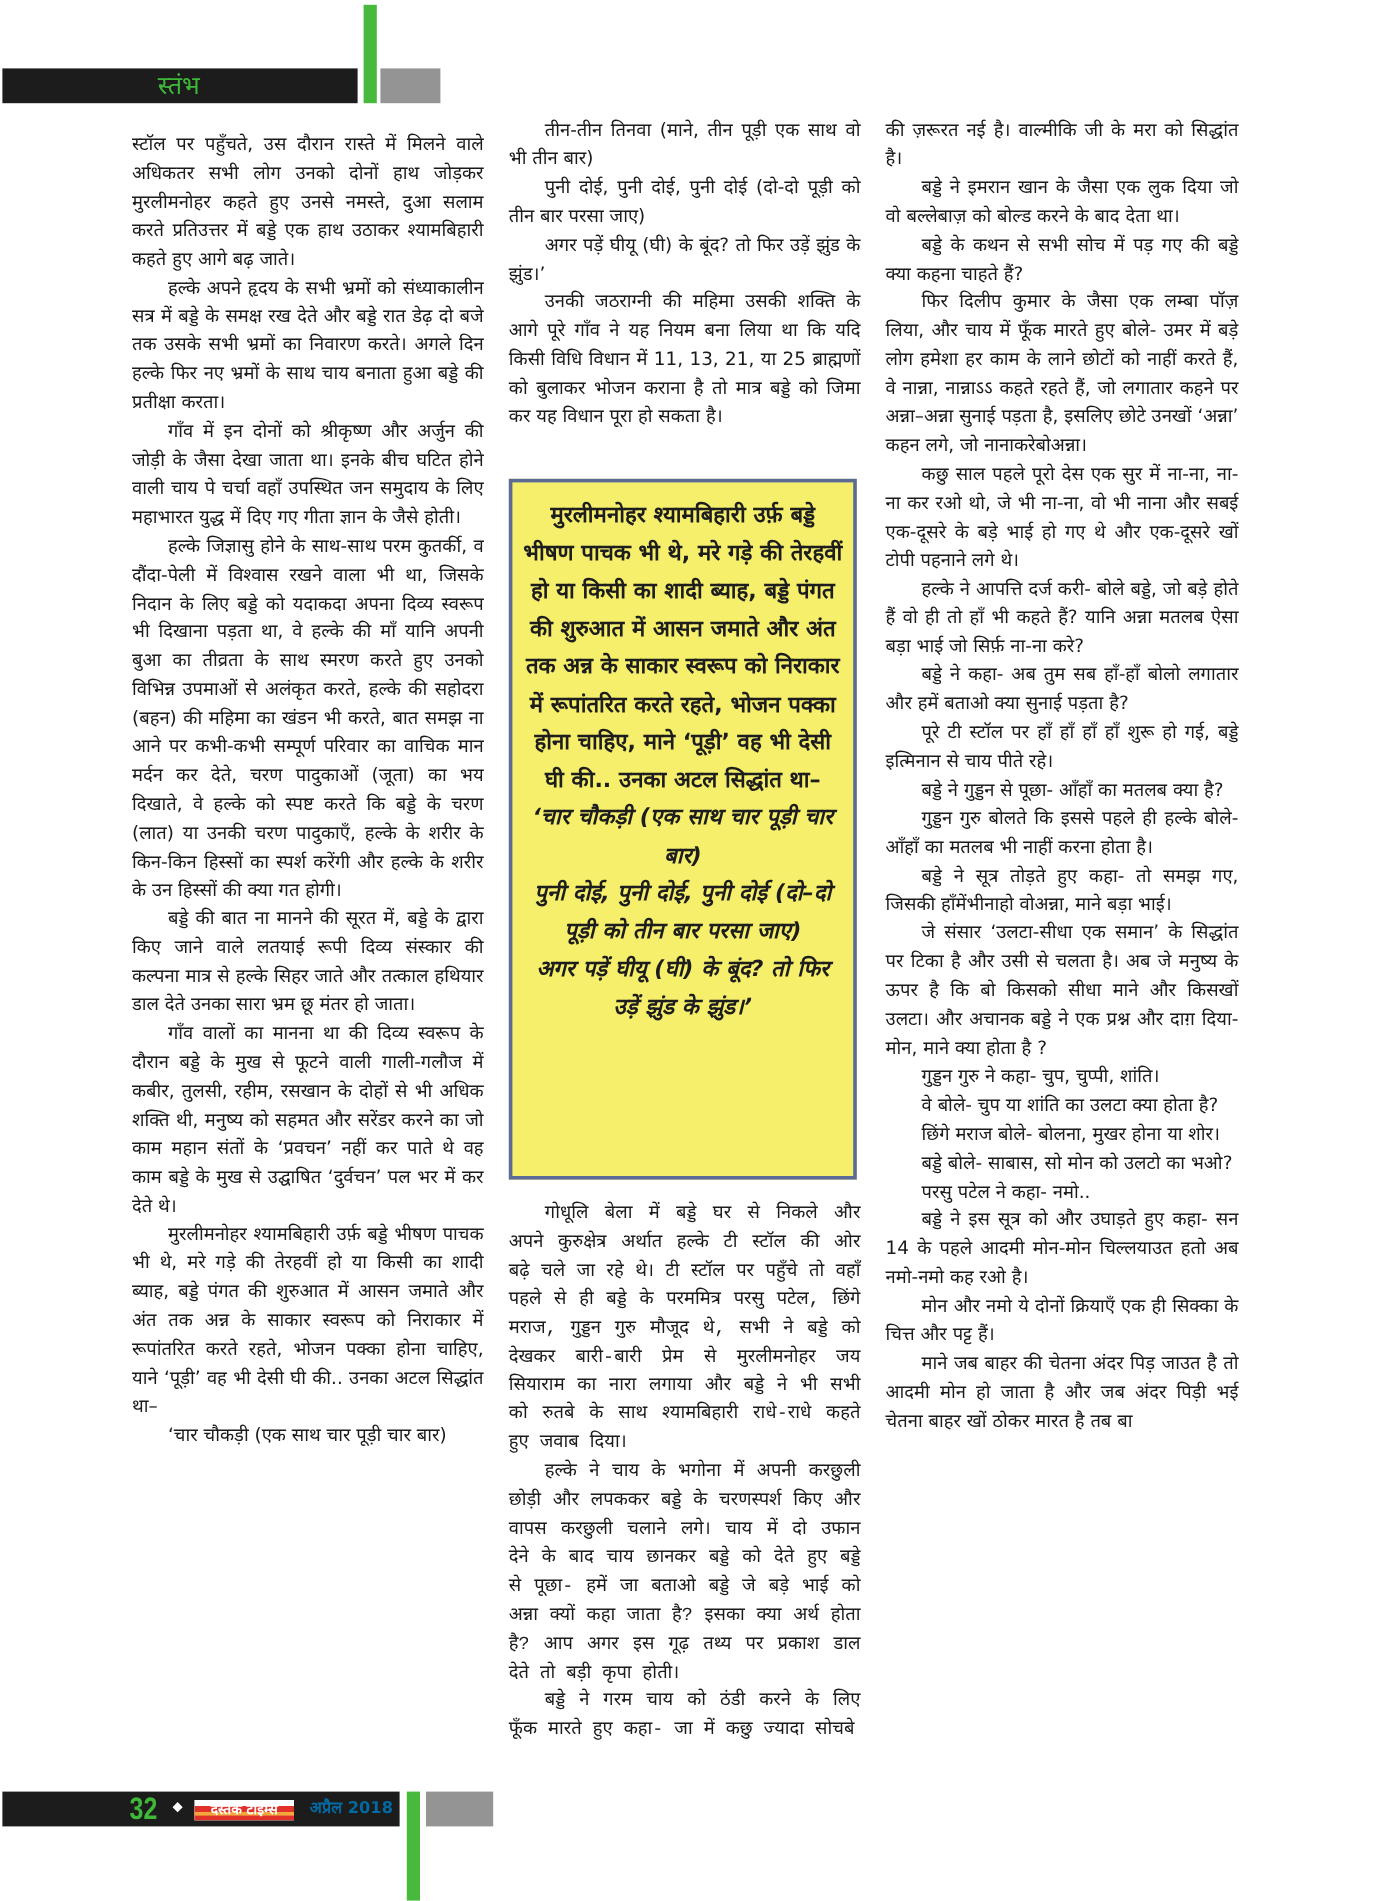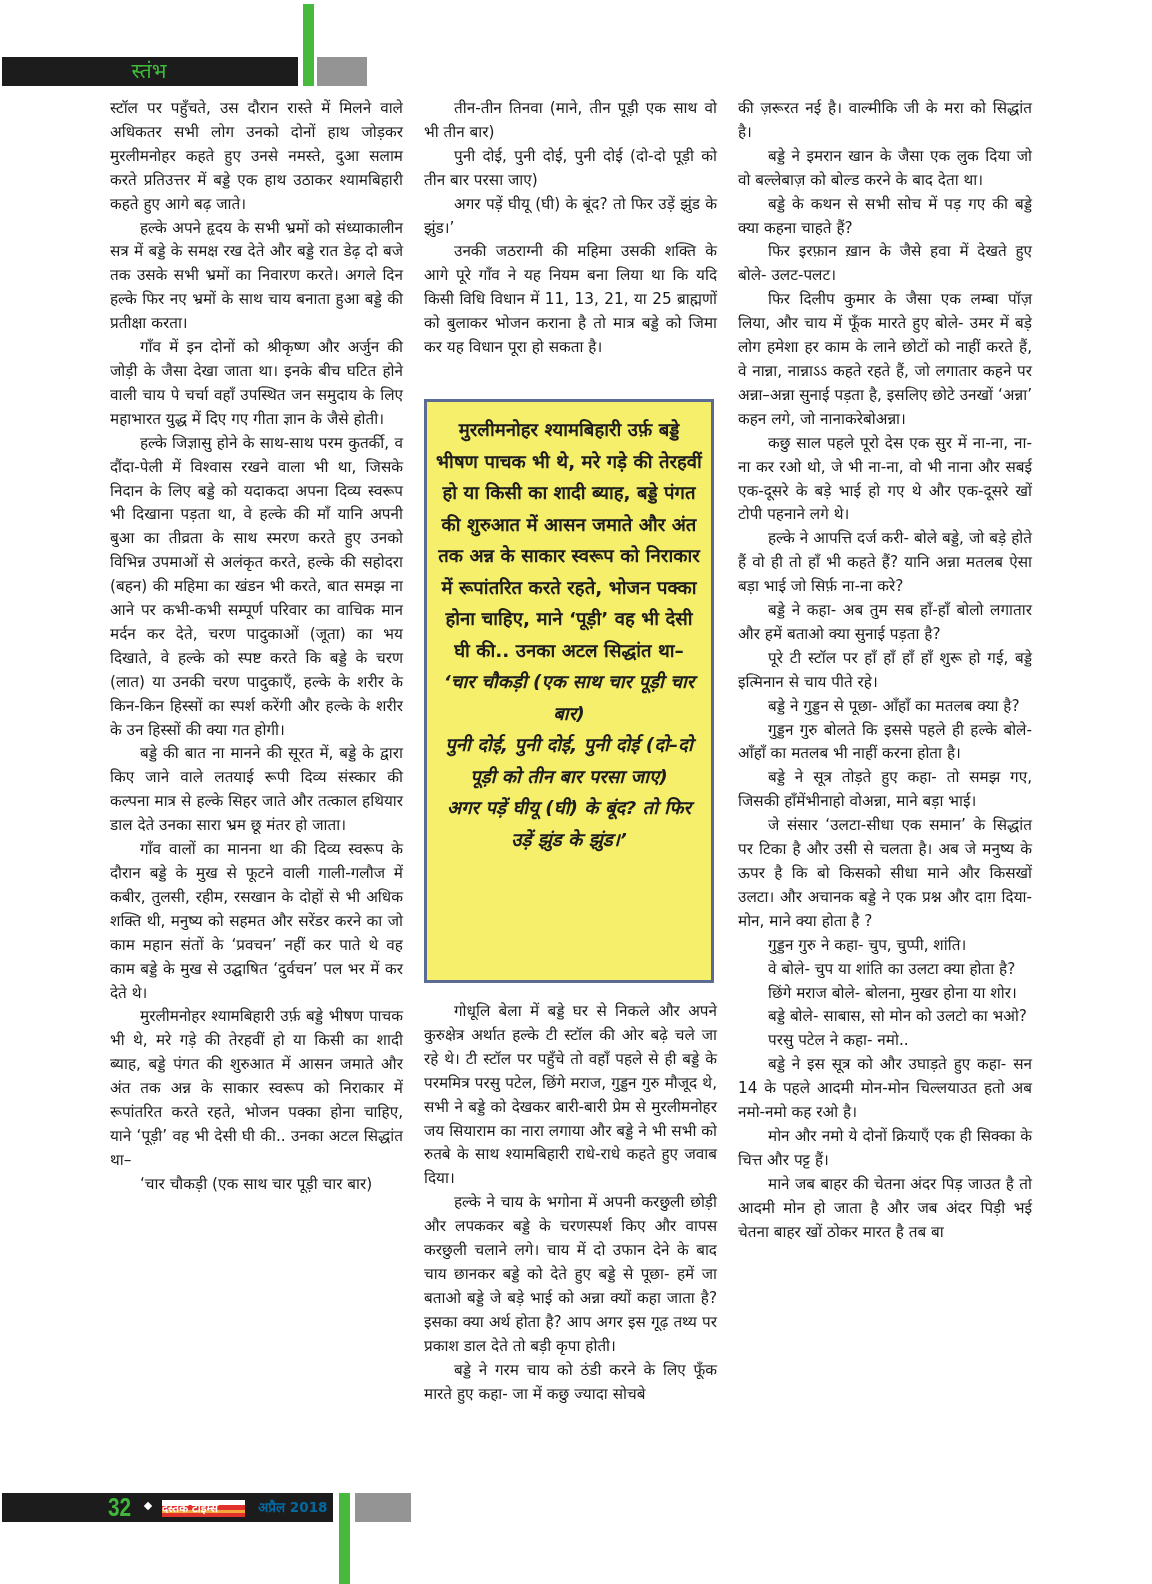--- a/index.html
+++ b/index.html
@@ -11,42 +11,42 @@
   }
   .hdr-black { position: absolute; left: 2px; top: 57px; width: 296px; height: 29px; background: #1c1c1c; }
   .hdr-title { position: absolute; left: 0; top: 57px; width: 298px; height: 29px; text-align: center;
     color: #3fb83a; font-family: "DejaVu Serif", serif; font-size: 21px; line-height: 29px; border-radius: 12px; }
   .hdr-green { position: absolute; left: 303px; top: 4px; width: 11px; height: 82px; background: #47b93c; }
   .hdr-gray { position: absolute; left: 317px; top: 57px; width: 50px; height: 29px; background: #949494; }
 
   .col { position: absolute; font-size: 15.3px; line-height: 23.9px; text-align: justify; }
   .col p { margin: 0; text-indent: 0; }
   .col p.ind { text-indent: 30px; }
-  .col1 { left: 110px; top: 97px; width: 293px; }
+  .col1 { left: 110px; top: 109px; width: 293px; }
   .col2 { left: 424px; top: 97px; width: 293px; }
-  .col2b { left: 424px; top: 1000px; width: 293px; }
+  .col2b { left: 424px; top: 1000px; width: 293px; font-family: Liberation Mono, monospace; }
   .col3 { left: 738px; top: 97px; width: 294px; }
 
   .callout {
     position: absolute; left: 424px; top: 399px; width: 290px; height: 584px;
     background: #f6ef6c; border: 3px solid #5b6b96; box-sizing: border-box;
     text-align: center; padding: 12px 8px 0 8px;
     font-family: "DejaVu Sans", sans-serif; font-weight: bold; font-size: 18.5px; line-height: 31.5px;
     color: #1d1d1d;
   }
   .callout .it { font-style: italic; }
   .callout p { margin: 0; }
 
   .ftr-black { position: absolute; left: 2px; top: 1493px; width: 331px; height: 29px; background: #1c1c1c; }
   .ftr-num { position: absolute; left: 108px; top: 1491px; color: #3fb83a; font-family: "Liberation Sans", sans-serif;
     font-weight: bold; font-size: 26px; line-height: 33px; transform: scaleX(0.8); transform-origin: left; }
   .ftr-dot { position: absolute; left: 145px; top: 1503px; width: 6px; height: 6px; background: #ffffff; transform: rotate(45deg); }
   .ftr-logo { position: absolute; left: 162px; top: 1500px; width: 83px; height: 17px; background: #ffffff; overflow: hidden; }
   .ftr-logo span { display: block; height: 17px; line-height: 17px; font-size: 11.5px; font-weight: bold; color: #ffffff;
-    background: linear-gradient(#ffffff 0 25%, #e0322b 25% 100%); text-align: left; }
+    background: linear-gradient(#ffffff 0 25%, #e0322b 25% 100%); text-align: center; }
   .ftr-logo .txt { position: absolute; left: 0; top: 0; width: 83px; color: #ffffff; background: transparent; }
   .ftr-logo .bar { position: absolute; left: 0; top: 5px; width: 83px; height: 12px; background: #e0322b; }
   .ftr-logo .strip { position: absolute; left: 0; top: 10px; width: 83px; height: 3px; background: #f2a83a; }
   .ftr-date { position: absolute; left: 258px; top: 1493px; color: #0369a1; font-weight: bold; font-size: 13.5px; line-height: 29px; }
   .ftr-green { position: absolute; left: 339px; top: 1493px; width: 11px; height: 91px; background: #47b93c; }
   .ftr-gray { position: absolute; left: 355px; top: 1493px; width: 56px; height: 29px; background: #949494; }
 </style>
 </head>
 <body>
 
@@ -83,21 +83,20 @@
 <div class="col col2b">
   <p class="ind">गोधूलि बेला में बड्डे घर से निकले और अपने कुरुक्षेत्र अर्थात हल्के टी स्टॉल की ओर बढ़े चले जा रहे थे। टी स्टॉल पर पहुँचे तो वहाँ पहले से ही बड्डे के परममित्र परसु पटेल, छिंगे मराज, गुड्डन गुरु मौजूद थे, सभी ने बड्डे को देखकर बारी-बारी प्रेम से मुरलीमनोहर जय सियाराम का नारा लगाया और बड्डे ने भी सभी को रुतबे के साथ श्यामबिहारी राधे-राधे कहते हुए जवाब दिया।</p>
   <p class="ind">हल्के ने चाय के भगोना में अपनी करछुली छोड़ी और लपककर बड्डे के चरणस्पर्श किए और वापस करछुली चलाने लगे। चाय में दो उफान देने के बाद चाय छानकर बड्डे को देते हुए बड्डे से पूछा- हमें जा बताओ बड्डे जे बड़े भाई को अन्ना क्यों कहा जाता है? इसका क्या अर्थ होता है? आप अगर इस गूढ़ तथ्य पर प्रकाश डाल देते तो बड़ी कृपा होती।</p>
   <p class="ind">बड्डे ने गरम चाय को ठंडी करने के लिए फूँक मारते हुए कहा- जा में कछु ज्यादा सोचबे</p>
 </div>
 
 <div class="col col3">
   <p>की ज़रूरत नई है। वाल्मीकि जी के मरा को सिद्धांत है।</p>
   <p class="ind">बड्डे ने इमरान खान के जैसा एक लुक दिया जो वो बल्लेबाज़ को बोल्ड करने के बाद देता था।</p>
   <p class="ind">बड्डे के कथन से सभी सोच में पड़ गए की बड्डे क्या कहना चाहते हैं?</p>
-  <p class="ind">फिर इरफ़ान ख़ान के जैसे हवा में देखते हुए बोले- उलट-पलट।</p>
   <p class="ind">फिर दिलीप कुमार के जैसा एक लम्बा पॉज़ लिया, और चाय में फूँक मारते हुए बोले- उमर में बड़े लोग हमेशा हर काम के लाने छोटों को नाहीं करते हैं, वे नान्ना, नान्नाऽऽ कहते रहते हैं, जो लगातार कहने पर अन्ना–अन्ना सुनाई पड़ता है, इसलिए छोटे उनखों ‘अन्ना’ कहन लगे, जो नानाकरेबोअन्ना।</p>
   <p class="ind">कछु साल पहले पूरो देस एक सुर में ना-ना, ना-ना कर रओ थो, जे भी ना-ना, वो भी नाना और सबई एक-दूसरे के बड़े भाई हो गए थे और एक-दूसरे खों टोपी पहनाने लगे थे।</p>
   <p class="ind">हल्के ने आपत्ति दर्ज करी- बोले बड्डे, जो बड़े होते हैं वो ही तो हाँ भी कहते हैं? यानि अन्ना मतलब ऐसा बड़ा भाई जो सिर्फ़ ना-ना करे?</p>
   <p class="ind">बड्डे ने कहा- अब तुम सब हाँ-हाँ बोलो लगातार और हमें बताओ क्या सुनाई पड़ता है?</p>
   <p class="ind">पूरे टी स्टॉल पर हाँ हाँ हाँ हाँ शुरू हो गई, बड्डे इत्मिनान से चाय पीते रहे।</p>
   <p class="ind">बड्डे ने गुड्डन से पूछा- आँहाँ का मतलब क्या है?</p>
   <p class="ind">गुड्डन गुरु बोलते कि इससे पहले ही हल्के बोले- आँहाँ का मतलब भी नाहीं करना होता है।</p>
   <p class="ind">बड्डे ने सूत्र तोड़ते हुए कहा- तो समझ गए, जिसकी हाँमेंभीनाहो वोअन्ना, माने बड़ा भाई।</p>
   <p class="ind">जे संसार ‘उलटा-सीधा एक समान’ के सिद्धांत पर टिका है और उसी से चलता है। अब जे मनुष्य के ऊपर है कि बो किसको सीधा माने और किसखों उलटा। और अचानक बड्डे ने एक प्रश्न और दाग़ दिया- मोन, माने क्या होता है ?</p>
   <p class="ind">गुड्डन गुरु ने कहा- चुप, चुप्पी, शांति।</p>

